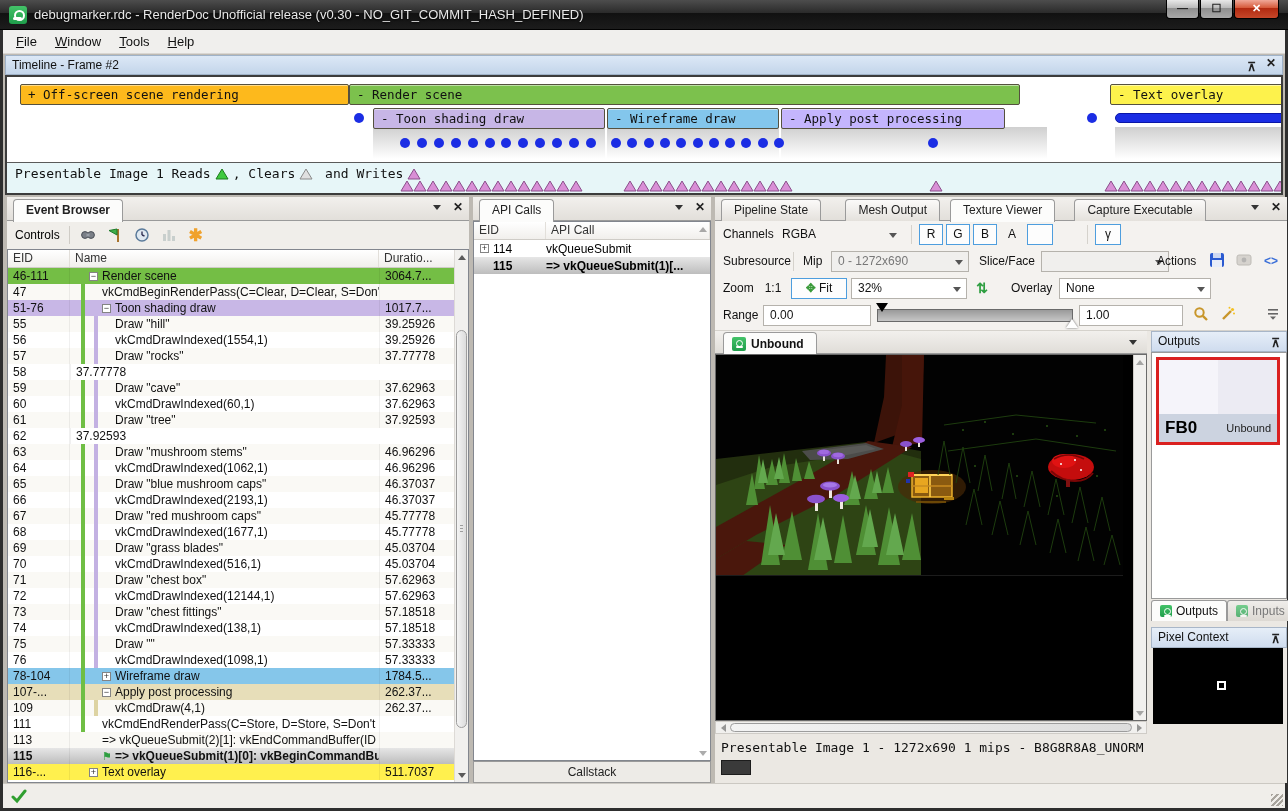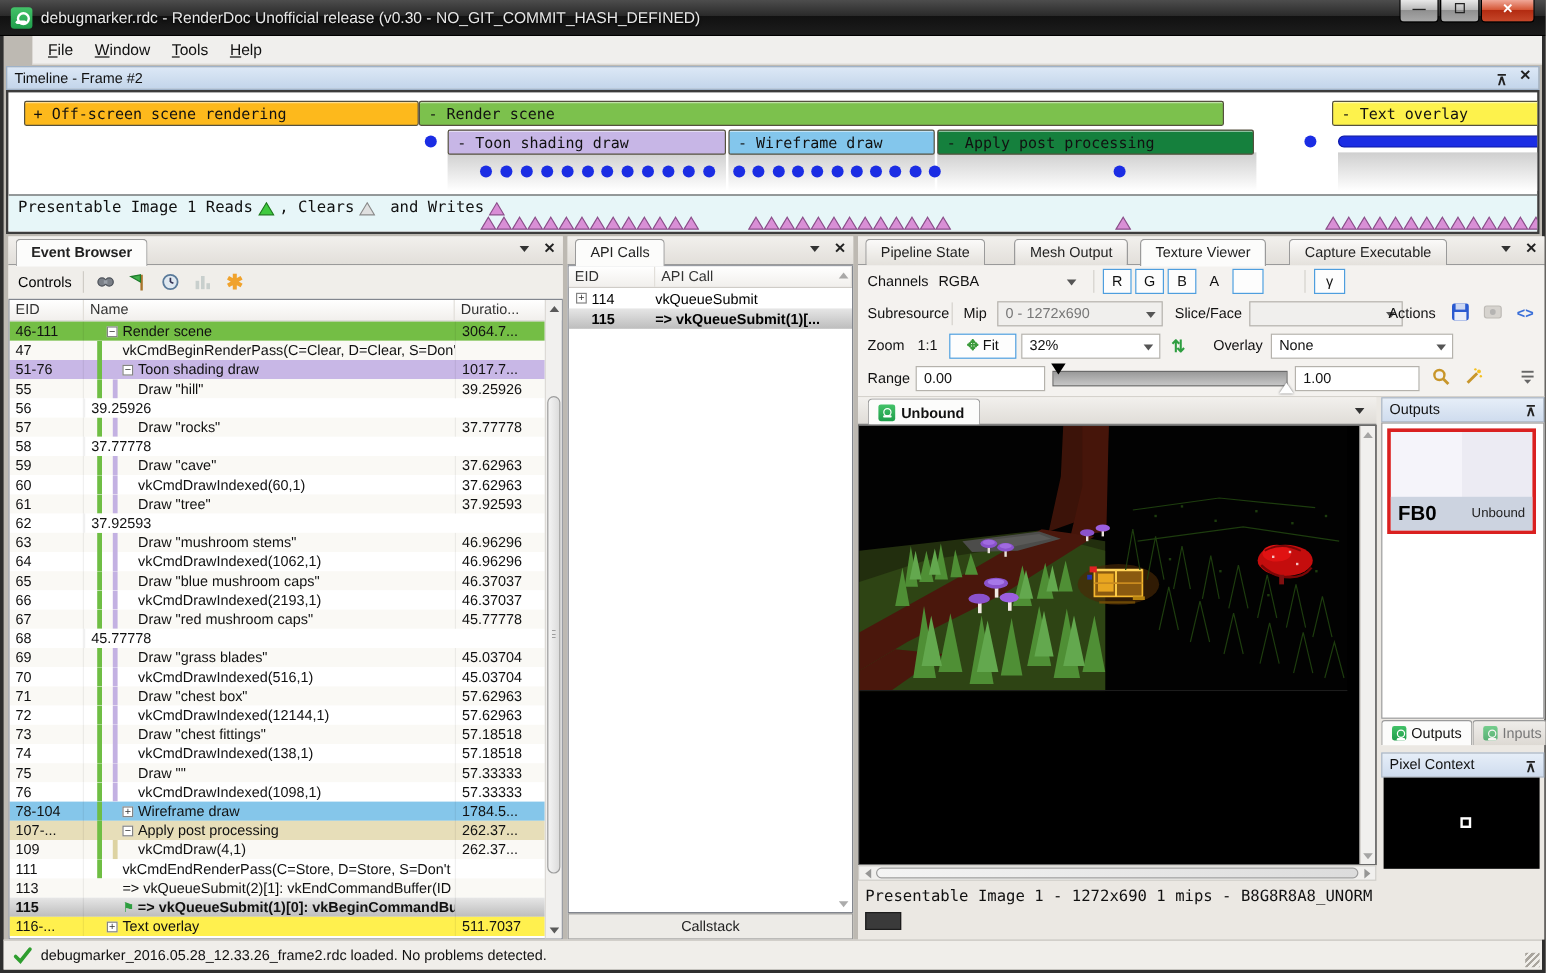--- a/index.html
+++ b/index.html
@@ -19,21 +19,21 @@
   .title-text { color:#e8e8e8; font-size:13px; text-shadow:0 1px 2px #000; }
   .win-btns { position:absolute; right:9px; top:0; display:flex; }
   .win-btn { width:33px; height:19px; border:1px solid #000; border-top:none;
     border-radius:0 0 4px 4px; background:linear-gradient(#e8e8e8,#b9b9b9 45%,#8f8f8f 46%,#a8a8a8);
     color:#222; font-size:11px; text-align:center; line-height:17px; margin-left:1px; font-weight:bold; }
   .win-btn.close { width:45px; background:linear-gradient(#f0a898,#d55636 45%,#b22a10 46%,#c6472a); color:#fff; }
 
   .app { position:absolute; top:30px; left:3px; right:3px; bottom:3px; background:#bdb9b2; }
 
   .menubar { position:absolute; top:0; left:0; right:0; height:24px; background:#f0efed;
-    border-bottom:1px solid #d9d6d2; display:flex; align-items:center; padding-left:4px;margin-left:24px; }
+    border-bottom:1px solid #d9d6d2; display:flex; align-items:center; padding-left:4px; }
   .menu-item { padding:3px 9px; font-size:13px; color:#111; }
 
   
   .tl-header { position:absolute; top:25px; left:2px; right:2px; height:20px;
     background:linear-gradient(#dce8f6,#c3d5ea); border:1px solid #9fb2c8;
     color:#111; font-size:12px; line-height:19px; padding-left:6px; }
   .tl-hdr-icons { position:absolute; right:6px; top:2px; display:flex; gap:10px; }
   .tl-body { position:absolute; top:45px; left:2px; right:2px; height:120px; background:#fff;
     border:2px solid #3c3c3c; overflow:hidden; }
   .tl-band { position:absolute; top:50px; height:32px; background:linear-gradient(#cfcfcf,#ffffff); }
@@ -230,21 +230,21 @@
         <div class="tl-band" style="left: 1108px; width: 172px;"></div>
       </div>
     <div class="tl-row1" id="tlRow1">
         <div class="tl-block" style="left: 13px; width: 329px; background: rgb(253, 185, 28);">+ Off-screen scene rendering</div>
         <div class="tl-block" style="left: 342px; width: 671px; background: rgb(124, 193, 77);">- Render scene</div>
         <div class="tl-block" style="left: 1103px; width: 209px; background: rgb(253, 242, 76);">- Text overlay</div>
       </div>
     <div class="tl-row2" id="tlRow2">
         <div class="tl-block" style="left: 366px; width: 232px; background: rgb(199, 182, 230);">- Toon shading draw</div>
         <div class="tl-block" style="left: 600px; width: 172px; background: rgb(131, 198, 236);">- Wireframe draw</div>
-        <div class="tl-block" style="left: 774px; width: 264px; background: #15803d;">- Apply post processing</div>
+        <div class="tl-block" style="left: 774px; width: 224px; background: #c4b5fd;">- Apply post processing</div>
       </div>
     <div id="tlDots">
         <div class="tl-dot" style="left: 393px; top: 61px; background: rgb(27, 45, 228);"></div>
         <div class="tl-dot" style="left: 409.909px; top: 61px; background: rgb(27, 45, 228);"></div>
         <div class="tl-dot" style="left: 426.818px; top: 61px; background: rgb(27, 45, 228);"></div>
         <div class="tl-dot" style="left: 443.727px; top: 61px; background: rgb(27, 45, 228);"></div>
         <div class="tl-dot" style="left: 460.636px; top: 61px; background: rgb(27, 45, 228);"></div>
         <div class="tl-dot" style="left: 477.545px; top: 61px; background: rgb(27, 45, 228);"></div>
         <div class="tl-dot" style="left: 494.455px; top: 61px; background: rgb(27, 45, 228);"></div>
         <div class="tl-dot" style="left: 511.364px; top: 61px; background: rgb(27, 45, 228);"></div>
@@ -503,20 +503,30 @@
               <span class="ind-slot">
                 <span class="ind-bar bar-p"></span>
               </span>
               <span class="ind-slot"></span>
               <span>Draw "hill"</span>
             </div>
             <div class="ev-dur">39.25926</div>
           </div>
           <div class="ev-row">
             <div class="ev-eid">56</div>
+            <div class="ev-name">
+              <span class="ind-slot">
+                <span class="ind-bar bar-g"></span>
+              </span>
+              <span class="ind-slot">
+                <span class="ind-bar bar-p"></span>
+              </span>
+              <span class="ind-slot"></span>
+              <span>vkCmdDrawIndexed(1554,1)</span>
+            </div>
             <div class="ev-dur">39.25926</div>
           </div>
           <div class="ev-row">
             <div class="ev-eid">57</div>
             <div class="ev-name">
               <span class="ind-slot">
                 <span class="ind-bar bar-g"></span>
               </span>
               <span class="ind-slot">
                 <span class="ind-bar bar-p"></span>
@@ -641,20 +651,30 @@
               <span class="ind-slot">
                 <span class="ind-bar bar-p"></span>
               </span>
               <span class="ind-slot"></span>
               <span>Draw "red mushroom caps"</span>
             </div>
             <div class="ev-dur">45.77778</div>
           </div>
           <div class="ev-row">
             <div class="ev-eid">68</div>
+            <div class="ev-name">
+              <span class="ind-slot">
+                <span class="ind-bar bar-g"></span>
+              </span>
+              <span class="ind-slot">
+                <span class="ind-bar bar-p"></span>
+              </span>
+              <span class="ind-slot"></span>
+              <span>vkCmdDrawIndexed(1677,1)</span>
+            </div>
             <div class="ev-dur">45.77778</div>
           </div>
           <div class="ev-row">
             <div class="ev-eid">69</div>
             <div class="ev-name">
               <span class="ind-slot">
                 <span class="ind-bar bar-g"></span>
               </span>
               <span class="ind-slot">
                 <span class="ind-bar bar-p"></span>
@@ -1191,16 +1211,15 @@
 
         </div>
       </div>
     </div>
   </div>
 
   <div class="statusbar">
     <svg width="16" height="16">
       <path d="M2 9 L6 13 L14 3" stroke="#2f9e2f" stroke-width="3" fill="none" stroke-linecap="round"></path>
     </svg>
-    <span>debugmarker_2016.05.28_12.33.26_frame2.rdc loaded. No problems detected.</span>
     <div class="grip"></div>
   </div>
 </div>
 
 </body></html>

